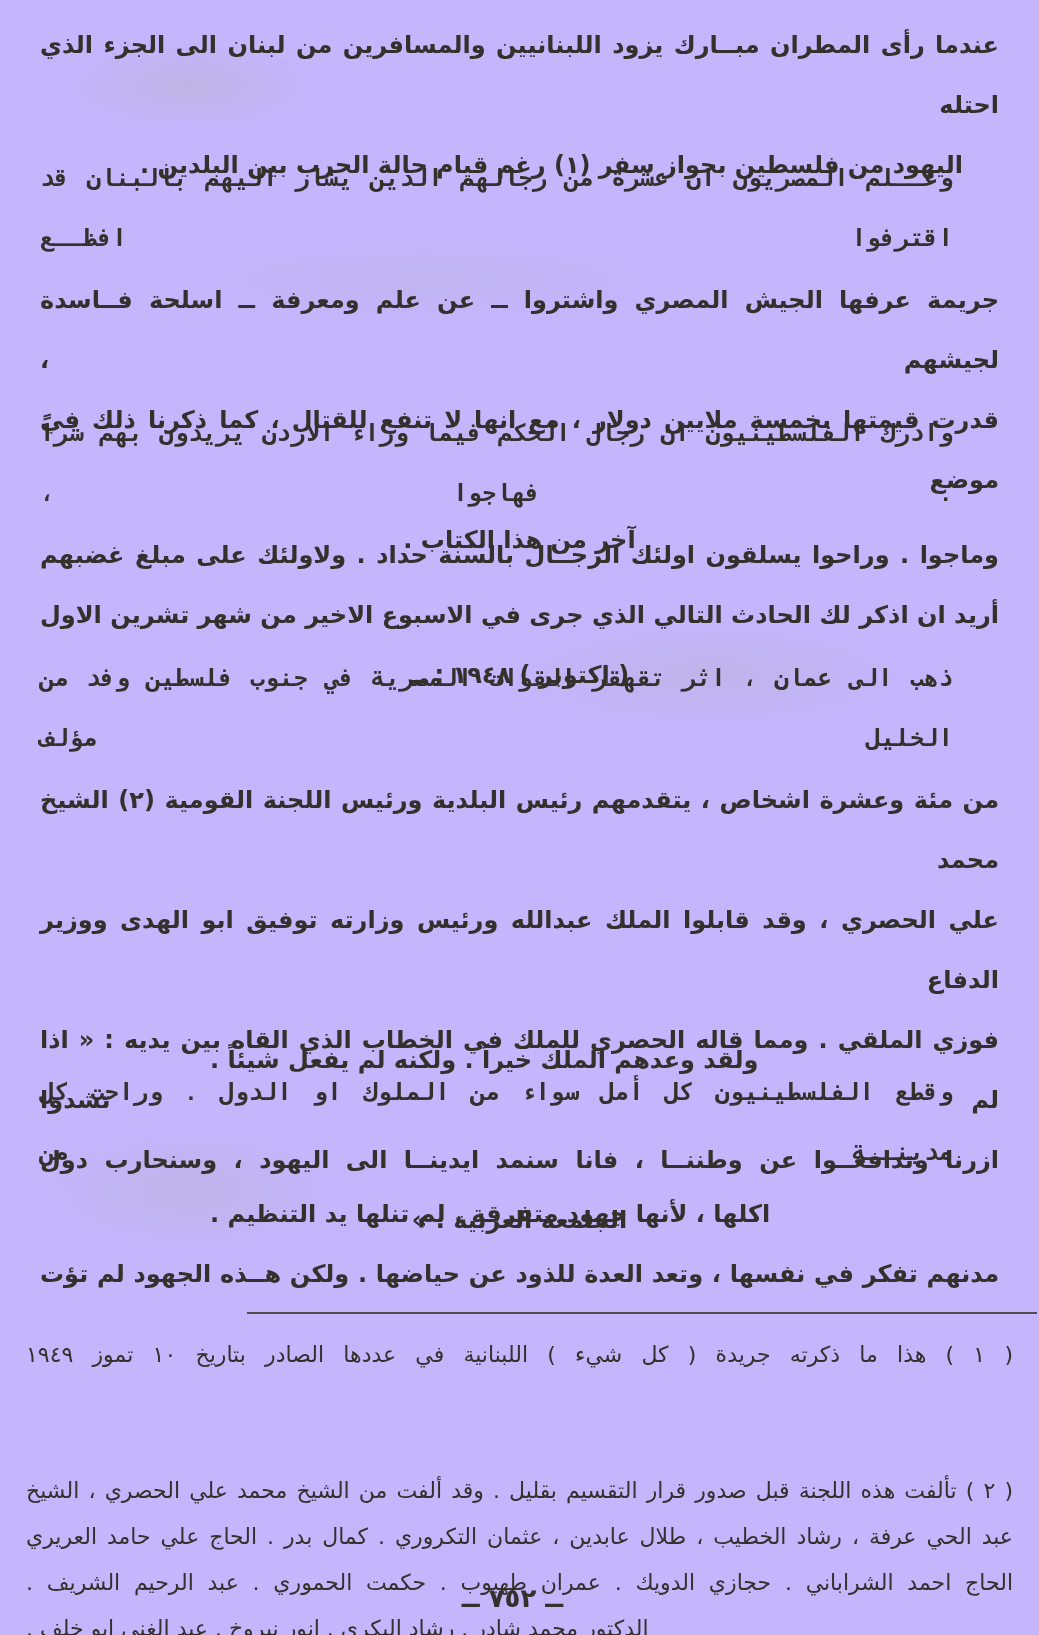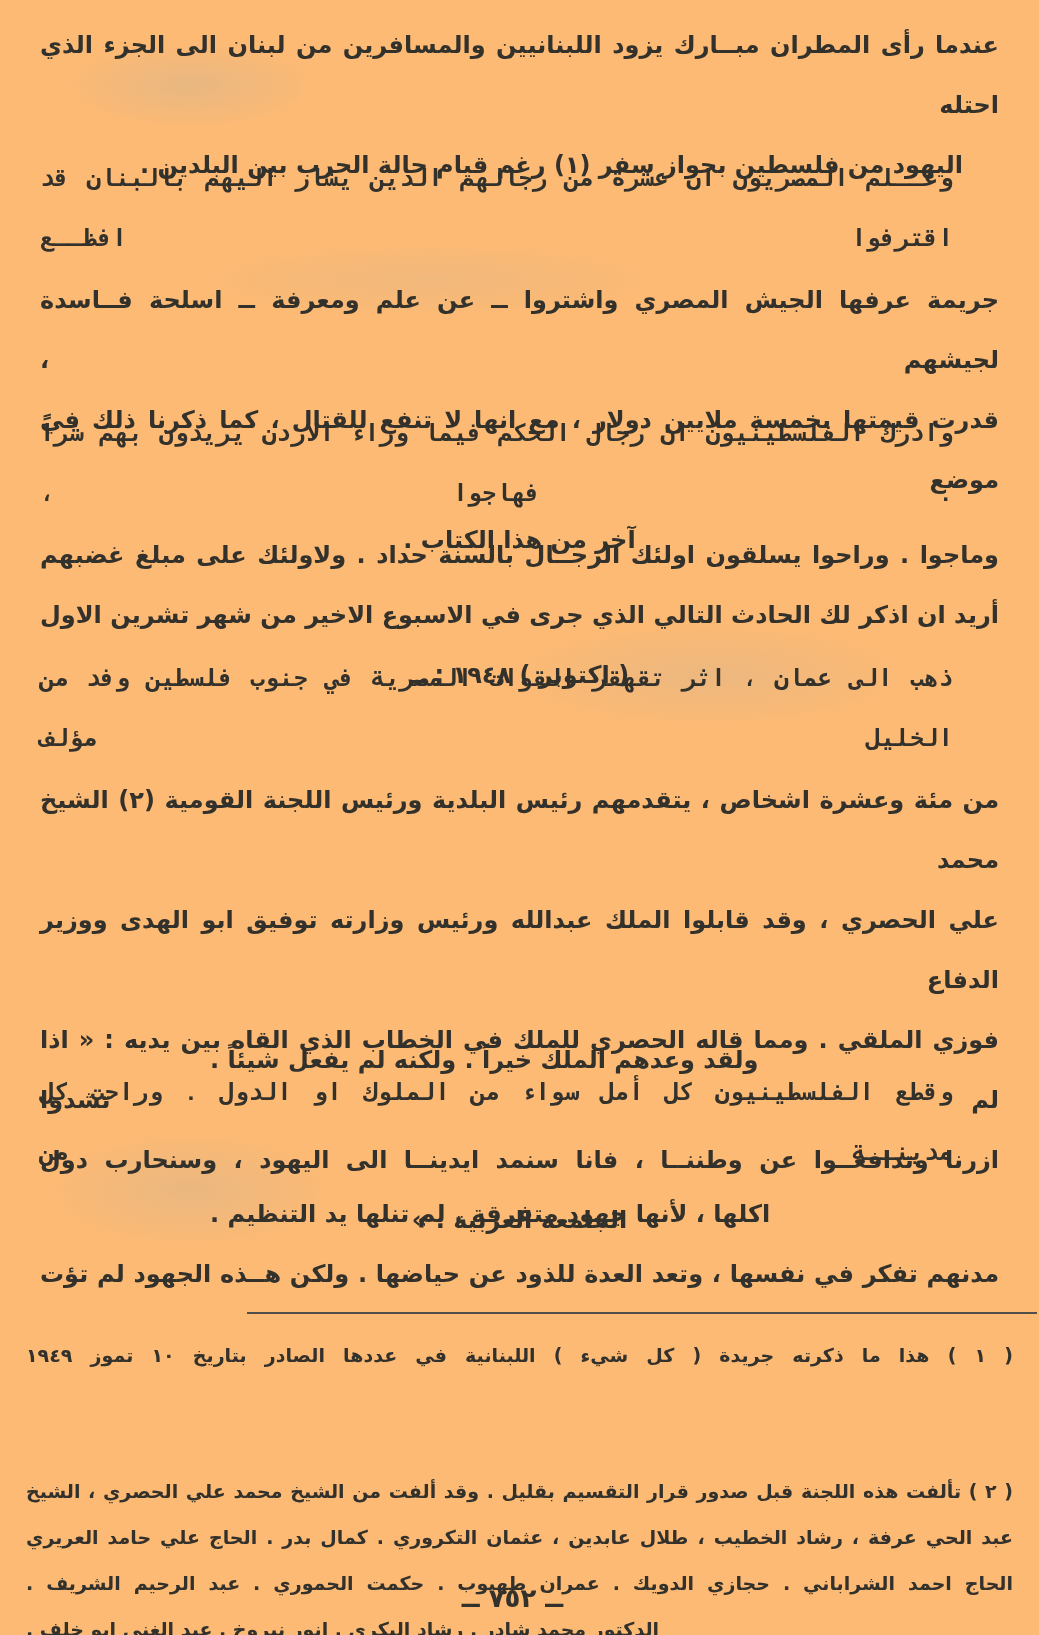--- a/index.html
+++ b/index.html
@@ -5,21 +5,21 @@
   html,body{margin:0;padding:0;}
   body{
     width:1039px;height:1635px;
     background:#e9e8e4;
     font-family:"DejaVu Sans",sans-serif;
     overflow:hidden;
   }
   .page{
     position:relative;
     width:1039px;height:1635px;
-    background:#fdba74;
+    background:#c4b5fd;
     color:#33312c;
     direction:rtl;
     overflow:hidden;
   }
   
   .blot{position:absolute;pointer-events:none;}
   .b1{top:40px;left:60px;width:260px;height:90px;
       background:radial-gradient(ellipse at center,rgba(176,174,165,.28),rgba(176,174,165,0) 70%);}
   .b2{top:620px;right:120px;width:420px;height:110px;
       background:radial-gradient(ellipse at center,rgba(176,174,165,.22),rgba(176,174,165,0) 70%);}
@@ -44,23 +44,23 @@
   .pl100{padding-left:100px;}
   .pl170{padding-left:170px;}
 
   .rule{
     position:absolute;
     top:1312px;left:247px;right:2px;height:2px;
     background:#504e48;
   }
   .fnote{position:absolute;right:26px;left:26px;}
   .fnote .ln{
-    font-size:19px;
+    font-size:22px;
     line-height:46px;
-    font-weight:700;
+    font-weight:400;
   }
   .pageno{
     position:absolute;
     top:1583px;left:0;right:14px;
     text-align:center;text-align-last:center;
     font-size:26px;font-weight:700;
     letter-spacing:2px;
   }
 </style>
 </head>

